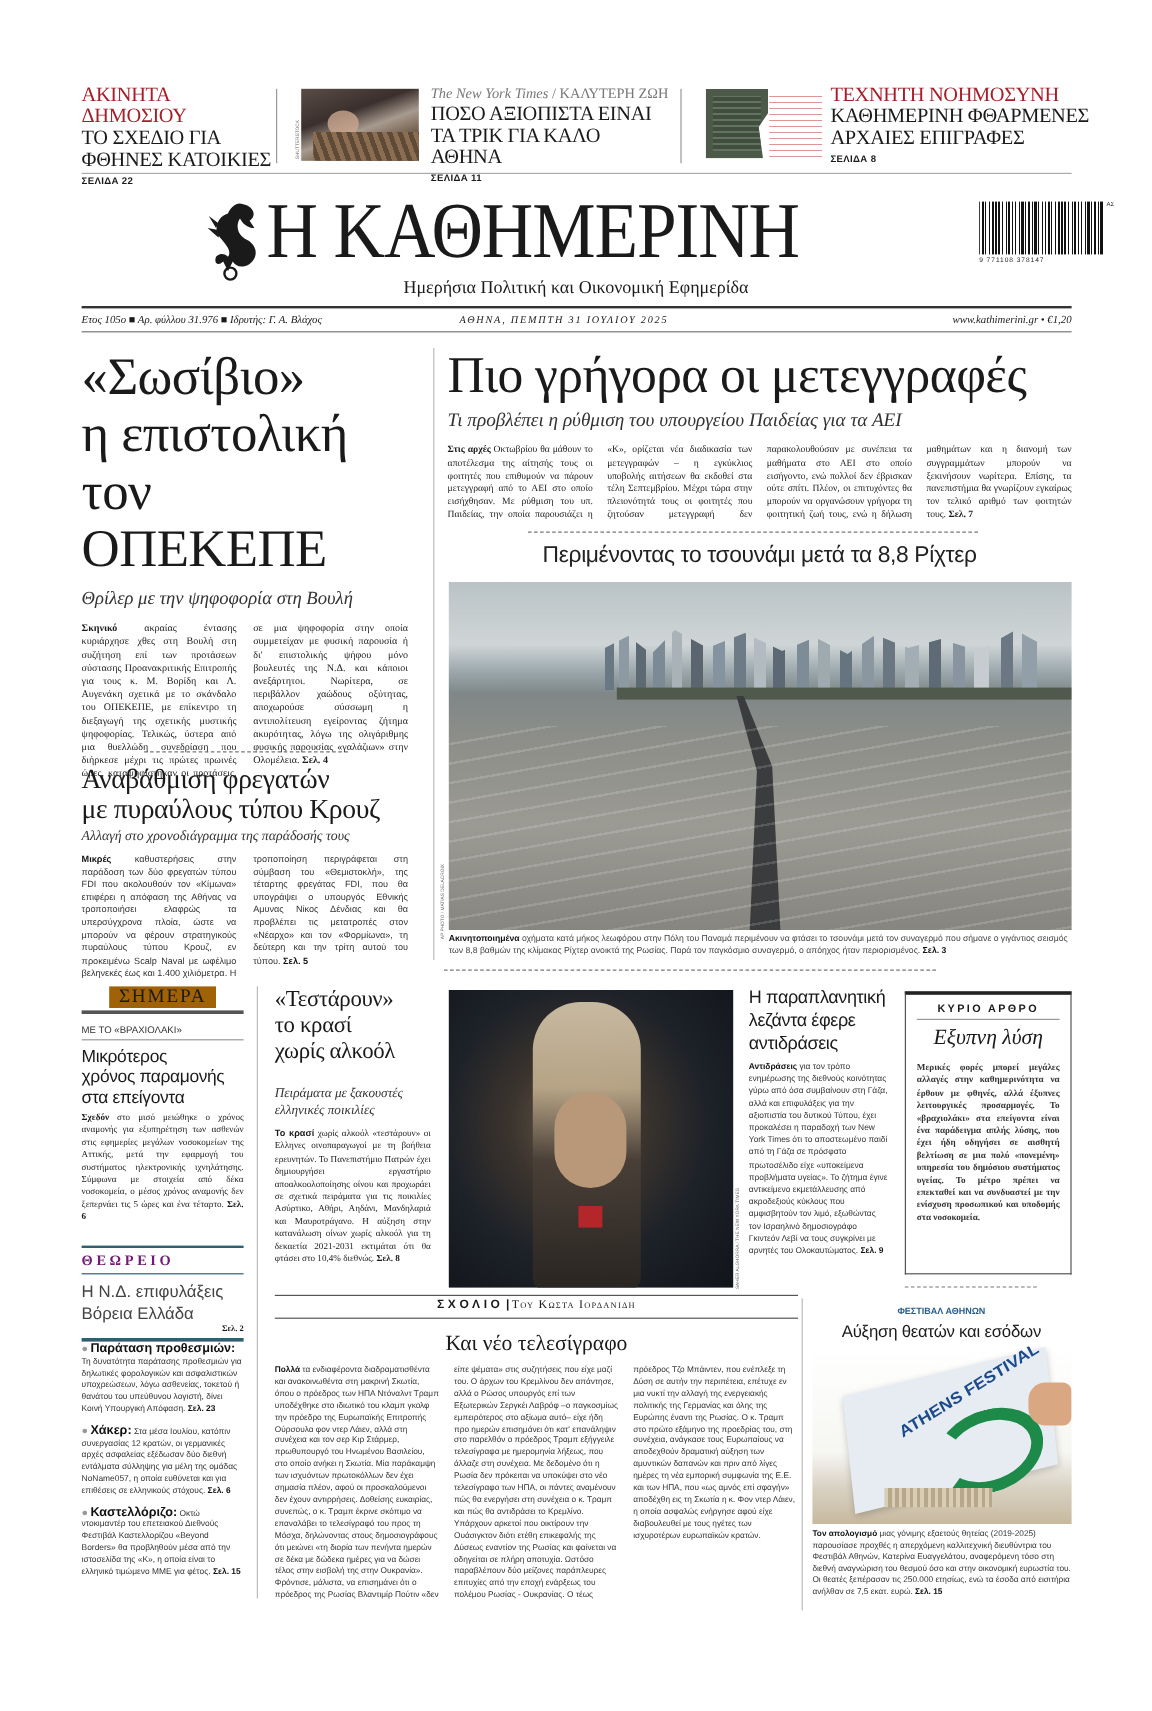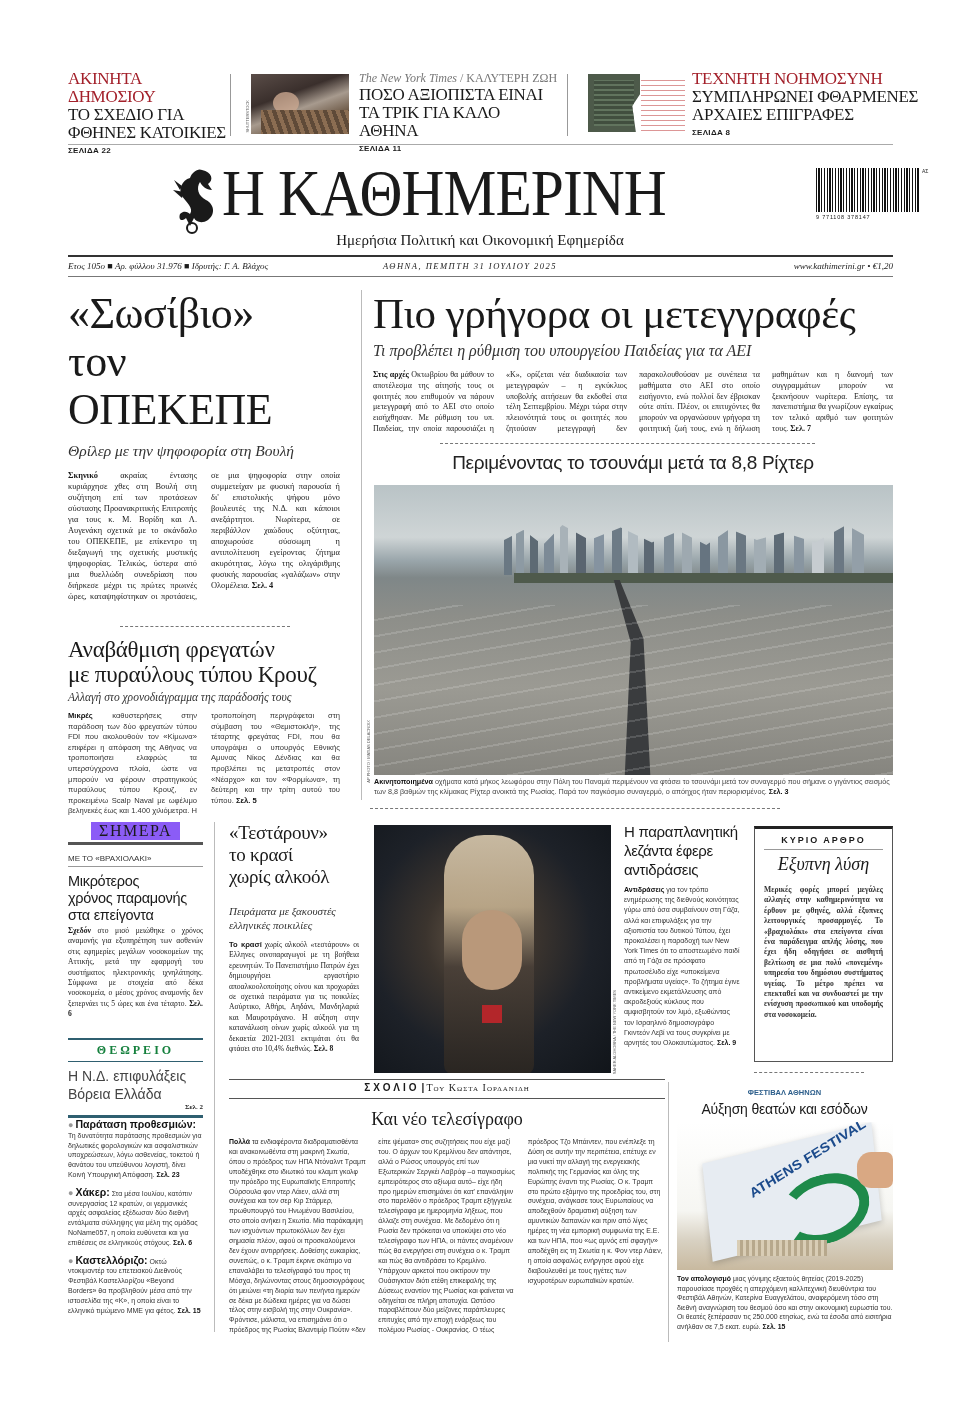--- a/index.html
+++ b/index.html
@@ -59,21 +59,21 @@
   <div class="teaser-page">ΣΕΛΙΔΑ 11</div>
 </div>
 <div class="vsep" style="left:567px;top:74px;height:62px;"></div>
 
 <div class="photo" style="left:588px;top:74px;width:52px;height:58px;background:#4d5a4a;clip-path:polygon(0 0,100% 0,100% 35%,85% 55%,92% 100%,0 100%);">
   <div style="position:absolute;inset:6px;background:repeating-linear-gradient(0deg,#667a63 0 2px,#3e4b3c 2px 5px);opacity:.8;"></div>
 </div>
 <div class="abs" style="left:641px;top:77px;width:44px;height:54px;background:repeating-linear-gradient(0deg,#c04040 0 1px,transparent 1px 5px);opacity:.55;"></div>
 <div class="abs" style="left:692px;top:70px;width:230px;">
   <div class="serif teaser-kicker red">ΤΕΧΝΗΤΗ ΝΟΗΜΟΣΥΝΗ</div>
-  <div class="serif teaser-title">ΣΥΜΠΛΗΡΩΝΕΙ ΦΘΑΡΜΕΝΕΣ</div>
+  <div class="serif teaser-title">ΚΑΘΗΜΕΡΙΝΗ ΦΘΑΡΜΕΝΕΣ</div>
   <div class="serif teaser-title">ΑΡΧΑΙΕΣ ΕΠΙΓΡΑΦΕΣ</div>
   <div class="teaser-page">ΣΕΛΙΔΑ 8</div>
 </div>
 
 <div class="hrule" style="left:68px;top:144px;width:825px;background:#aaa;"></div>
 
 <div class="abs" style="left:172px;top:166px;width:50px;height:70px;">
   <svg width="50" height="70" viewBox="0 0 50 70">
     <path d="M30 4 C40 6 42 14 36 18 L40 24 C34 24 30 20 28 16 C24 22 26 30 34 34 C42 38 44 48 36 54 C30 58 24 56 22 52 L18 60 L14 52 C10 56 6 54 8 48 C12 44 16 46 18 48 C22 42 14 36 10 30 C6 24 10 14 18 12 C20 6 26 2 30 4 Z" fill="#1a1a1a"></path>
     <circle cx="20" cy="62" r="5" fill="none" stroke="#1a1a1a" stroke-width="2"></circle>
@@ -92,20 +92,21 @@
 
 <div class="hrule2" style="left:68px;top:255px;width:825px;height:1.5px;"></div>
 <div class="abs serif dateline" style="left:68px;top:261px;">Ετος 105ο ■ Αρ. φύλλου 31.976 ■ Ιδρυτής: Γ. Α. Βλάχος</div>
 <div class="abs serif dateline" style="left:383px;top:261px;letter-spacing:1.5px;font-size:8.5px;">ΑΘΗΝΑ, ΠΕΜΠΤΗ 31 ΙΟΥΛΙΟΥ 2025</div>
 <div class="abs serif dateline" style="left:750px;top:261px;width:143px;text-align:right;">www.kathimerini.gr • €1,20</div>
 <div class="hrule" style="left:68px;top:276px;width:825px;background:#777;"></div>
 
 <div class="abs" style="left:68px;top:290px;width:272px;">
   <div style="font-size:44px;line-height:48px;letter-spacing:-0.5px;">
     <div>«Σωσίβιο»</div>
+    <div>η επιστολική</div>
     <div>τον ΟΠΕΚΕΠΕ</div>
   </div>
   <div style="font-style:italic;font-size:15.5px;margin-top:8px;color:#333;">Θρίλερ με την ψηφοφορία στη Βουλή</div>
   <div class="body-text col2" style="margin-top:10px;">
     <b>Σκηνικό</b><span> ακραίας έντασης κυριάρχησε χθες στη Βουλή στη συζήτηση επί των προτάσεων σύστασης Προανακριτικής Επιτροπής για τους κ. Μ. Βορίδη και Λ. Αυγενάκη σχετικά με το σκάνδαλο του ΟΠΕΚΕΠΕ, με επίκεντρο τη διεξαγωγή της σχετικής μυστικής ψηφοφορίας. Τελικώς, ύστερα από μια θυελλώδη συνεδρίαση που διήρκεσε μέχρι τις πρώτες πρωινές ώρες, καταψηφίστηκαν οι προτάσεις, σε μια ψηφοφορία στην οποία συμμετείχαν με φυσική παρουσία ή δι' επιστολικής ψήφου μόνο βουλευτές της Ν.Δ. και κάποιοι ανεξάρτητοι. Νωρίτερα, σε περιβάλλον χαώδους οξύτητας, αποχωρούσε σύσσωμη η αντιπολίτευση εγείροντας ζήτημα ακυρότητας, λόγω της ολιγάριθμης φυσικής παρουσίας «γαλάζιων» στην Ολομέλεια.</span> <b>Σελ. 4</b>
   </div>
 </div>
 
 <div class="dash" style="left:120px;top:626px;width:170px;"></div>
 
@@ -155,36 +156,36 @@
 <div class="credit" style="left:366px;top:720px;">AP PHOTO / MATIAS DELACROIX</div>
 <div class="abs sans-body" style="left:374px;top:777px;width:519px;font-size:7.2px;line-height:10px;text-align:left;color:#444;">
   <b style="color:#111;">Ακινητοποιημένα</b><span> οχήματα κατά μήκος λεωφόρου στην Πόλη του Παναμά περιμένουν να φτάσει το τσουνάμι μετά τον συναγερμό που σήμανε ο γιγάντιος σεισμός των 8,8 βαθμών της κλίμακας Ρίχτερ ανοικτά της Ρωσίας. Παρά τον παγκόσμιο συναγερμό, ο απόηχος ήταν περιορισμένος.</span> <b style="color:#111;">Σελ. 3</b>
 </div>
 
 <div class="dash" style="left:370px;top:808px;width:410px;"></div>
 
 <div class="abs" style="left:68px;top:820px;width:135px;">
   <div style="position:relative;text-align:center;">
     <div class="hrule2" style="left:0;top:22px;width:100%;height:3px;background:#555;"></div>
-    <div style="display:inline-block;background:#8b5cf6;padding:0 8px;font-size:16px;letter-spacing:1.5px;position:relative;top:2px;">ΣΗΜΕΡΑ</div>
+    <div style="display:inline-block;background:#a16207;padding:0 8px;font-size:16px;letter-spacing:1.5px;position:relative;top:2px;">ΣΗΜΕΡΑ</div>
   </div>
   <div class="sans" style="font-size:8px;margin-top:16px;color:#333;border-bottom:1px solid #999;padding-bottom:3px;">ΜΕ ΤΟ «ΒΡΑΧΙΟΛΑΚΙ»</div>
   <div class="sans" style="font-size:14.5px;line-height:17px;margin-top:6px;letter-spacing:-0.3px;">
     <div>Μικρότερος</div>
     <div>χρόνος παραμονής</div>
     <div>στα επείγοντα</div>
   </div>
   <div class="body-text" style="font-size:7.6px;line-height:10.4px;margin-top:2px;">
     <b>Σχεδόν</b><span> στο μισό μειώθηκε ο χρόνος αναμονής για εξυπηρέτηση των ασθενών στις εφημερίες μεγάλων νοσοκομείων της Αττικής, μετά την εφαρμογή του συστήματος ηλεκτρονικής ιχνηλάτησης. Σύμφωνα με στοιχεία από δέκα νοσοκομεία, ο μέσος χρόνος αναμονής δεν ξεπερνάει τις 5 ώρες και ένα τέταρτο.</span> <b>Σελ. 6</b>
   </div>
 </div>
 
 <div class="abs" style="left:68px;top:1038px;width:135px;">
   <div class="hrule2" style="position:relative;left:0;top:0;width:100%;height:2px;background:#2f5f70;"></div>
-  <div style="text-align:center;font-size:12px;font-weight:bold;letter-spacing:3px;color:#15803d;margin-top:3px;">ΘΕΩΡΕΙΟ</div>
+  <div style="text-align:left;font-size:12px;font-weight:bold;letter-spacing:3px;color:#701a75;margin-top:3px;">ΘΕΩΡΕΙΟ</div>
   <div style="border-top:1px solid #2f5f70;margin-top:3px;"></div>
   <div class="sans" style="font-size:14px;line-height:18px;margin-top:5px;color:#444;">
     <div>Η Ν.Δ. επιφυλάξεις</div>
     <div>Βόρεια Ελλάδα</div>
   </div>
   <div style="text-align:right;font-size:7px;font-weight:bold;">Σελ. 2</div>
   <div class="hrule2" style="position:relative;left:0;top:4px;width:100%;height:3px;background:#2f5f70;"></div>
 </div>
 
 <div class="abs" style="left:68px;top:1120px;width:135px;">

